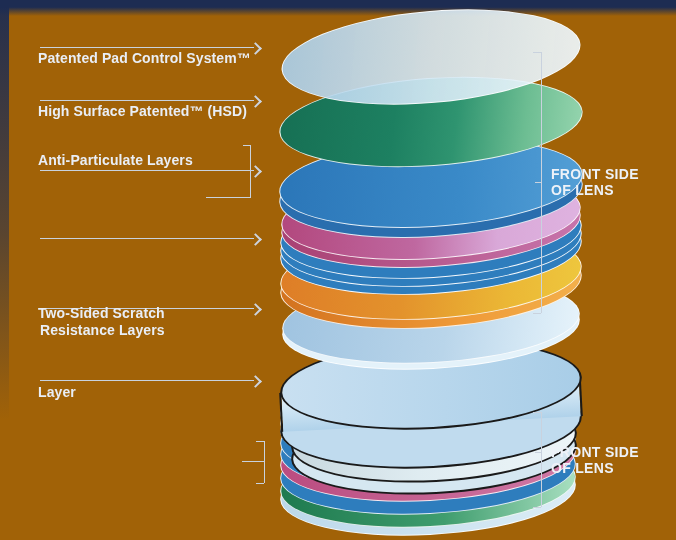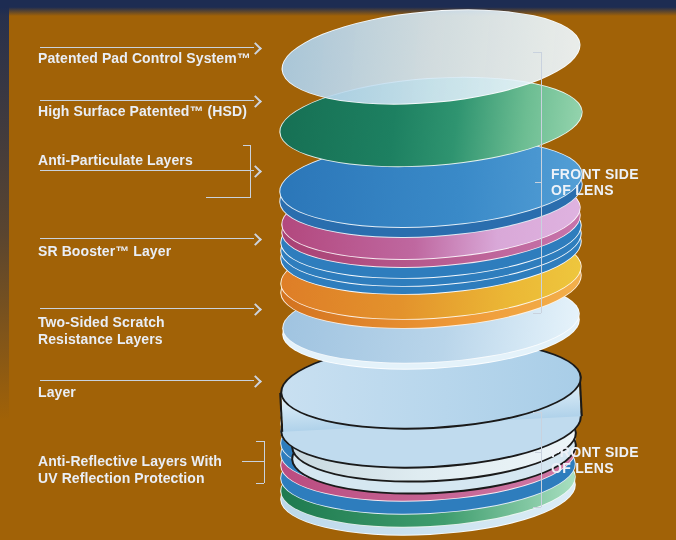--- a/index.html
+++ b/index.html
@@ -116,35 +116,27 @@
     <div class="lbl-line">Patented Pad Control System™</div>
 
   </div>
   <div class="label" style="left:38px;top:103px;">
     <div class="lbl-line">High Surface Patented™ (HSD)</div>
   </div>
   <div class="label" style="left:38px;top:152px;">
     <div class="lbl-line">Anti-Particulate Layers</div>
 
   </div>
-  <div class="label" style="left:38px;top:243px;">
-    <div class="lbl-line">SR Booster™ Layer</div>
-
-  </div>
-  <div class="label" style="left:38px;top:314px;">
+  <div class="label" style="left:38px;top:305px;text-align:right;">
     <div class="lbl-line">Two-Sided Scratch</div>
     <div class="lbl-line">Resistance Layers</div>
   </div>
   <div class="label" style="left:38px;top:384px;">
     <div class="lbl-line">Layer</div>
 
-  </div>
-  <div class="label" style="left:38px;top:453px;">
-    <div class="lbl-line">Anti-Reflective Layers With</div>
-    <div class="lbl-line">UV Reflection Protection</div>
   </div>
 
   <div class="side-label" style="left:551px;top:166px;">
     <div class="lbl-line">FRONT SIDE</div>
     <div class="lbl-line">OF LENS</div>
   </div>
   <div class="side-label" style="left:551px;top:444px;">
     <div class="lbl-line">FRONT SIDE</div>
     <div class="lbl-line">OF LENS</div>
   </div>

